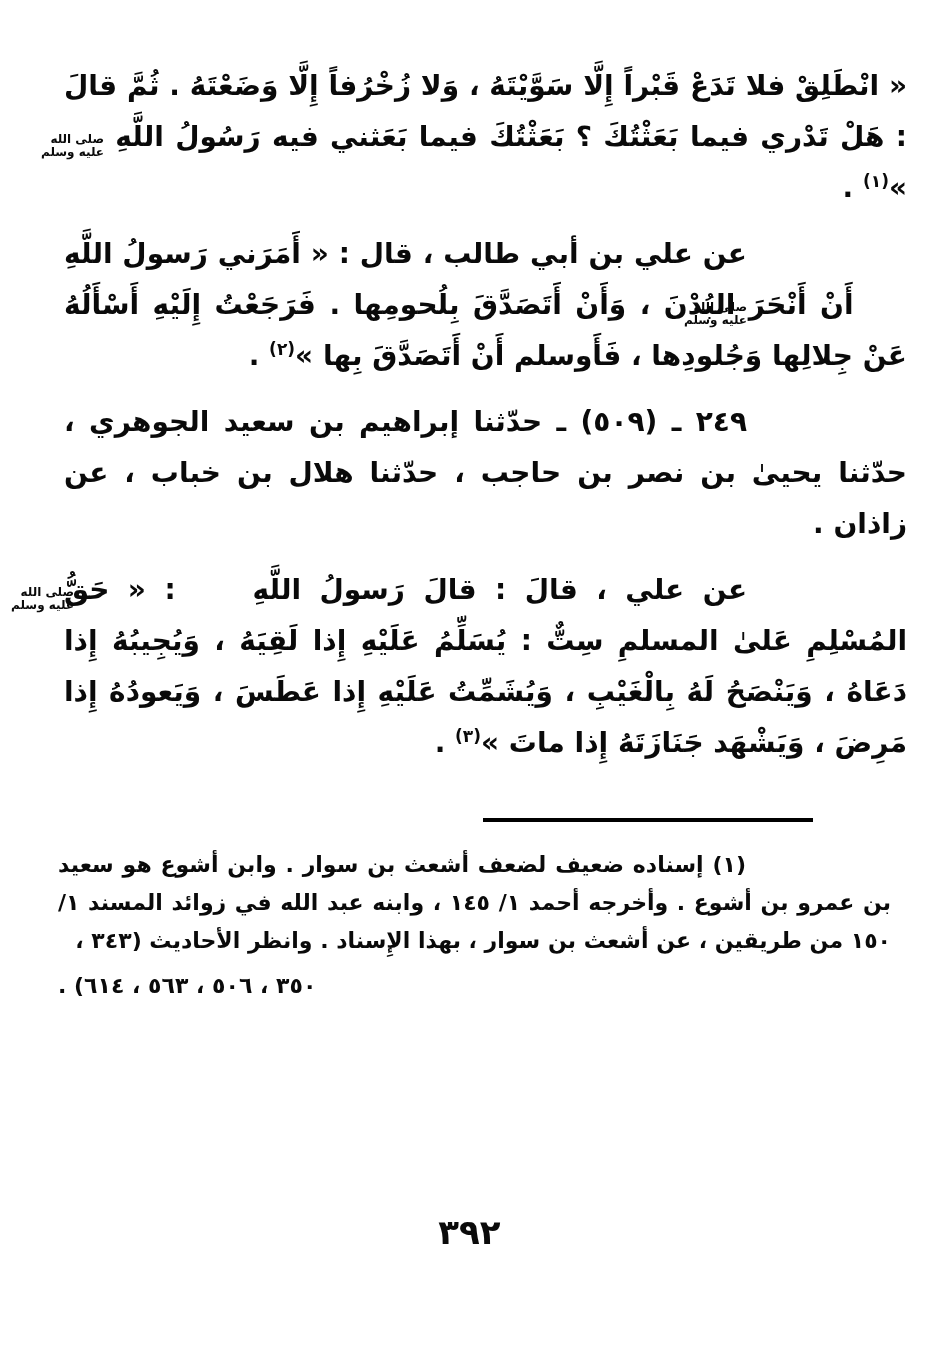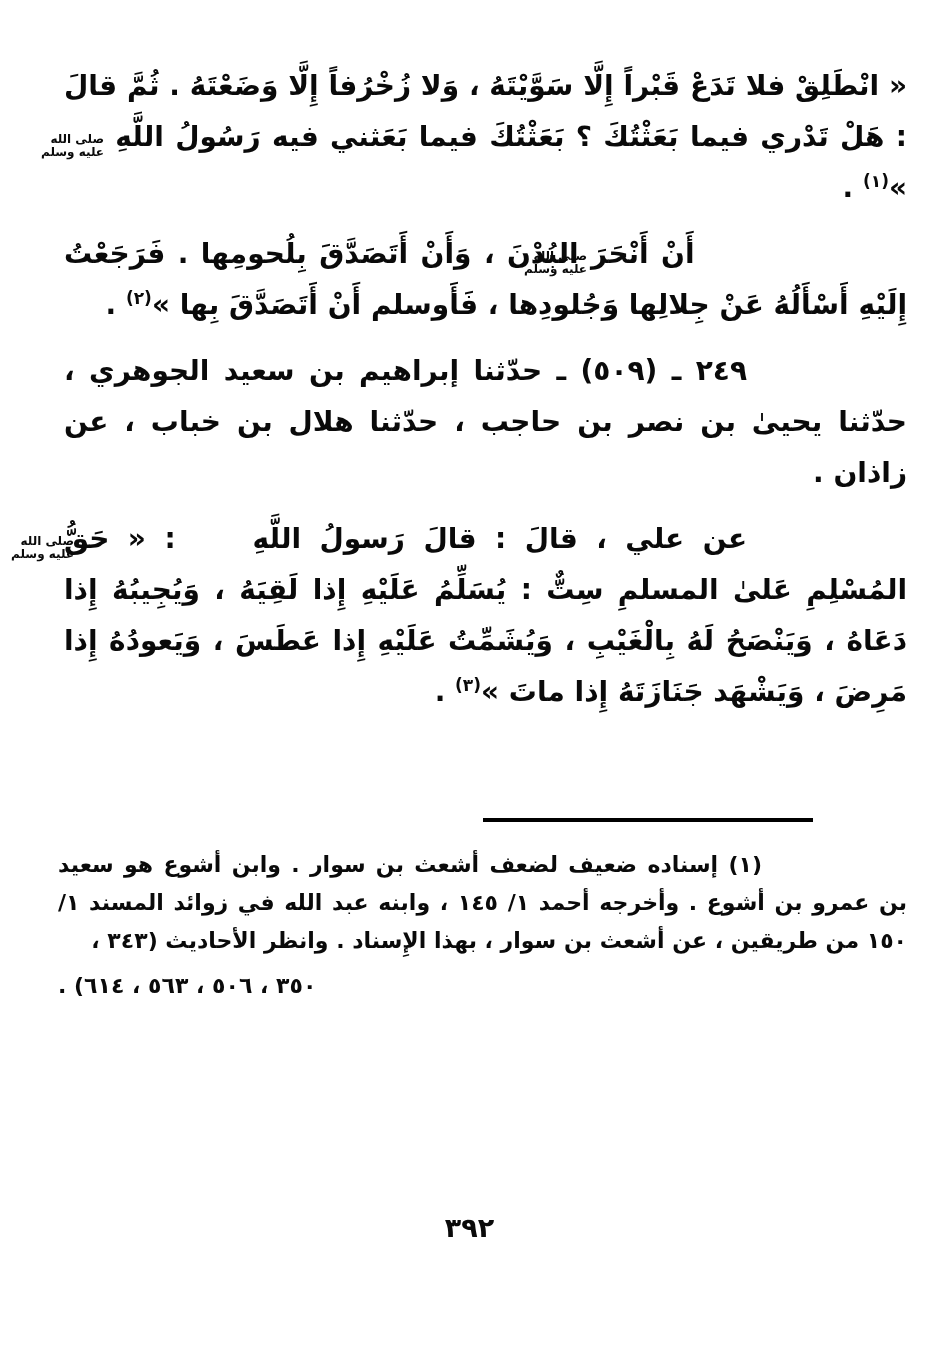--- a/index.html
+++ b/index.html
@@ -41,49 +41,49 @@
   }
   .saw span { display:block; }
   .rule {
     position:absolute;
     top:818px; right:126px;
     width:330px; height:4px;
     background:#000000;
   }
   .footnotes {
     position:absolute;
-    top:846px; right:32px; left:58px;
+    top:846px; right:48px; left:58px;
     font-size:22px;
     font-weight:700;
     line-height:38px;
     text-align:justify;
   }
   .fn { margin:0 0 7px 0; text-indent:145px; }
   .fn-lastline { text-indent:0; text-align:left; margin:0 0 7px 0; }
   .page-number {
     position:absolute;
     top:1212px; left:0;
     width:100%;
     text-align:center;
-    font-size:27px;
+    font-size:34px;
     font-weight:700;
     letter-spacing:5px;
   }
 </style>
 </head>
 <body>
 
 <div class="page">
 
   <div class="main-text">
 
     <p class="para flush"><span>« انْطَلِقْ فلا تَدَعْ قَبْراً إِلَّا سَوَّيْتَهُ ، وَلا زُخْرُفاً إِلَّا وَضَعْتَهُ . ثُمَّ قالَ : هَلْ تَدْري فيما بَعَثْتُكَ ؟ بَعَثْتُكَ فيما بَعَثني فيه رَسُولُ اللَّهِ </span><span class="saw"><span>صلى الله</span><span>عليه وسلم</span></span><span> »</span><sup class="fref">(١)</sup><span> .</span></p>
 
 
-    <p class="para"><span class="saw"><span>صلى الله</span><span>عليه وسلم</span></span><span> أَنْ أَنْحَرَ البُدْنَ ، وَأَنْ أَتَصَدَّقَ بِلُحومِها . فَرَجَعْتُ إِلَيْهِ أَسْأَلُهُ عَنْ جِلالِها وَجُلودِها ، فَأَوسلم أَنْ أَتَصَدَّقَ بِها »</span><sup class="fref">(٢)</sup><span> .</span></p>
+    <p class="para"><span>عن علي بن أبي طالب ، قال : « أَمَرَني رَسولُ اللَّهِ </span><span class="saw"><span>صلى الله</span><span>عليه وسلم</span></span><span> أَنْ أَنْحَرَ البُدْنَ ، وَأَنْ أَتَصَدَّقَ بِلُحومِها . فَرَجَعْتُ إِلَيْهِ أَسْأَلُهُ عَنْ جِلالِها وَجُلودِها ، فَأَوسلم أَنْ أَتَصَدَّقَ بِها »</span><sup class="fref">(٢)</sup><span> .</span></p>
 
     <p class="para"><span>٢٤٩ ـ (٥٠٩) ـ حدّثنا إبراهيم بن سعيد الجوهري ، حدّثنا يحيىٰ بن نصر بن حاجب ، حدّثنا هلال بن خباب ، عن زاذان .</span></p>
 
     <p class="para"><span>عن علي ، قالَ : قالَ رَسولُ اللَّهِ </span><span class="saw"><span>صلى الله</span><span>عليه وسلم</span></span><span> : « حَقُّ المُسْلِمِ عَلىٰ المسلمِ سِتٌّ : يُسَلِّمُ عَلَيْهِ إِذا لَقِيَهُ ، وَيُجِيبُهُ إِذا دَعَاهُ ، وَيَنْصَحُ لَهُ بِالْغَيْبِ ، وَيُشَمِّتُ عَلَيْهِ إِذا عَطَسَ ، وَيَعودُهُ إِذا مَرِضَ ، وَيَشْهَد جَنَازَتَهُ إِذا ماتَ »</span><sup class="fref">(٣)</sup><span> .</span></p>
 
   </div>
 
   <div class="rule"></div>
 
   <div class="footnotes">

